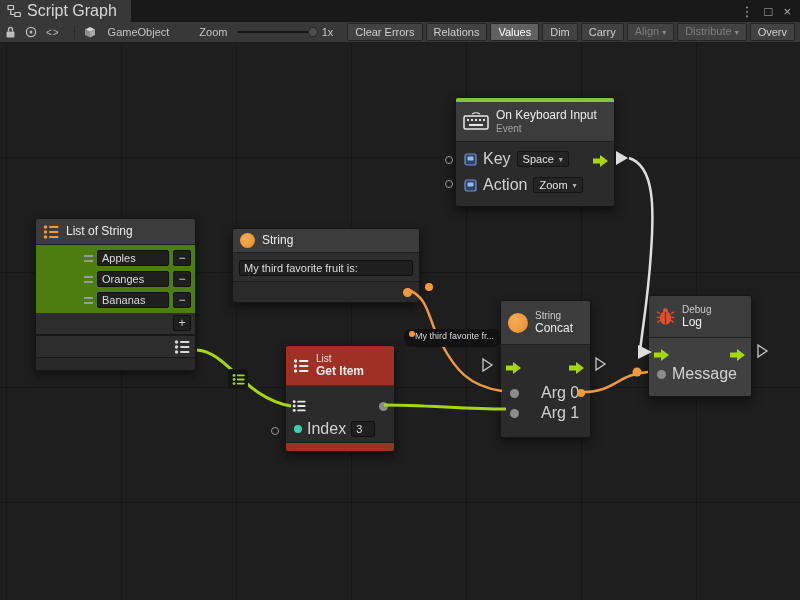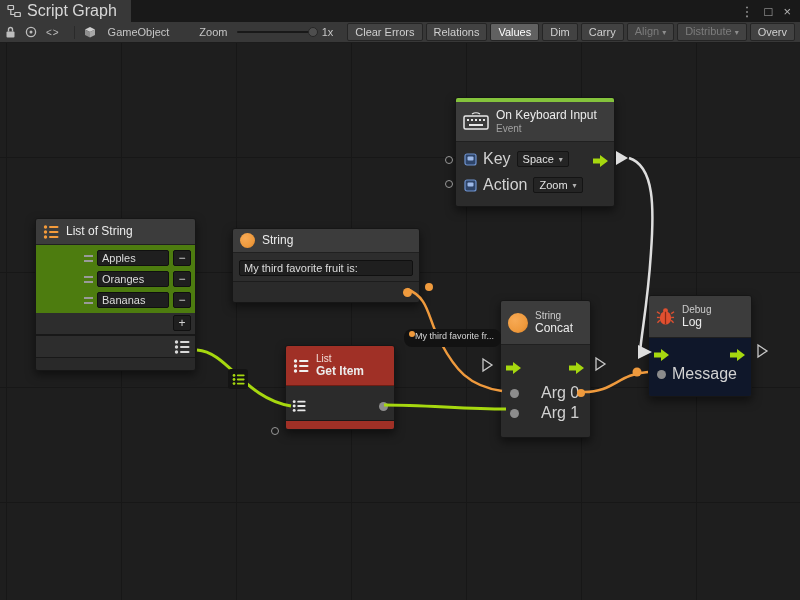--- a/index.html
+++ b/index.html
@@ -95,21 +95,21 @@
   #node-concat .nhead { height:44px; }
   .cbody { padding:8px 0 14px; background:#2b2b2b; border-radius:0 0 2px 2px; }
   .crow1 { position:relative; height:26px; }
   .crow { position:relative; display:flex; align-items:center; gap:22px; height:20px; padding-left:9px; }
   .crow.m { margin-top:4px; }
   .out-orange { position:absolute; right:5px; top:6px; width:8px; height:8px; border-radius:50%; background:#ef9a3d; }
 
   
   #node-log { left:648px; top:295px; width:104px; }
   #node-log .nhead { height:42px; }
-  .logbody { padding:4px 0 12px; background:#0f172a; border-radius:0 0 2px 2px; }
+  .logbody { padding:4px 0 12px; background:#404040; border-radius:0 0 2px 2px; }
   .logrow1 { position:relative; height:22px; }
   .logrow2 { display:flex; align-items:center; gap:6px; height:20px; padding-left:8px; }
 
   .flow-l { position:absolute; left:5px; top:7px; }
   .flow-r { position:absolute; right:5px; top:7px; }
   .flow-abs { position:absolute; }
 
   
   .wires { position:absolute; left:0; top:0; width:800px; height:600px; z-index:3; pointer-events:none; }
 
@@ -312,20 +312,25 @@
       <div class="grow1">
         <svg width="14" height="14" viewBox="0 0 16 16" fill="#e8e8e8" style="position:absolute; left:6px; top:5px;">
           <circle cx="2.5" cy="3" r="1.7"></circle>
             <rect x="6" y="1.9" width="9.5" height="2.2" rx="1"></rect>
           <circle cx="2.5" cy="8" r="1.7"></circle>
             <rect x="6" y="6.9" width="9.5" height="2.2" rx="1"></rect>
           <circle cx="2.5" cy="13" r="1.7"></circle>
             <rect x="6" y="11.9" width="9.5" height="2.2" rx="1"></rect>
         </svg>
         <span class="dot gray" style="position:absolute; right:6px; top:8px;"></span>
+      </div>
+      <div class="grow2">
+        <span class="dot teal"></span>
+        <span class="rowlabel">Index</span>
+        <input class="tfield" style="width: 24px;" value="3">
       </div>
     </div>
     <div class="gfoot"></div>
     <span class="holo" style="left:-15px; top:81px;"></span>
   </div>
 
   <div class="node" id="node-concat">
     <div class="nhead">
       <span class="circle-ic" style="width:20px;height:20px;"></span>
       <span class="tgroup">

